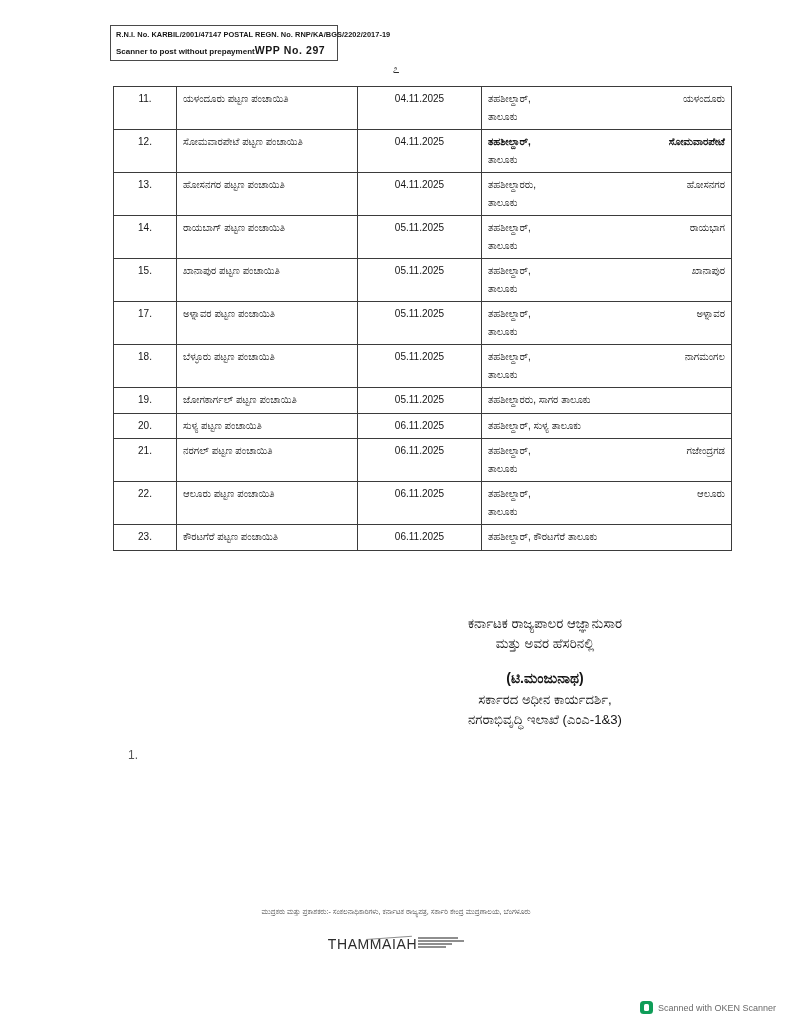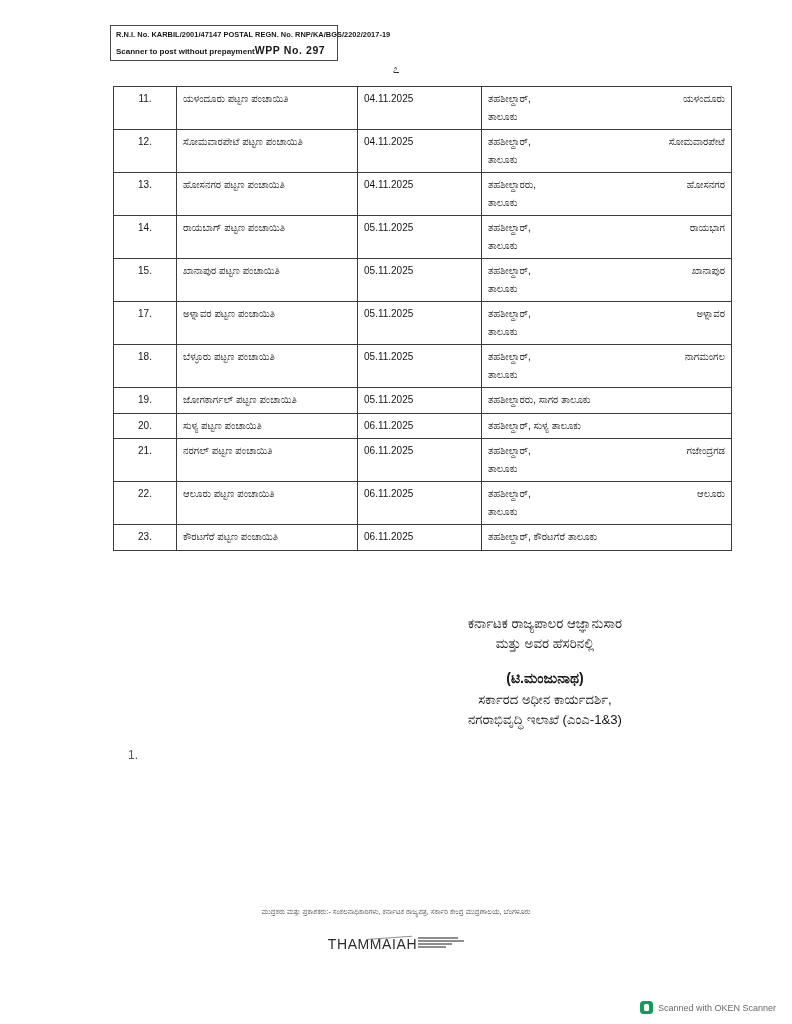--- a/index.html
+++ b/index.html
@@ -87,20 +87,21 @@
     vertical-align: middle;
     font-size: 11.5px;
     padding-top: 8px;
   }
   td.c-name {
     width: 168px;
     border-radius: 20px;
   }
   td.c-date {
     width: 111px;
+    text-align: center;
     vertical-align: top;
     padding-top: 4px;
     font-size: 12.6px;
   }
   td.c-off {
     width: 237px;
     text-align: justify;
     text-justify: inter-word;
     hyphens: none;
   }
@@ -261,21 +262,21 @@
           <td class="c-off">
             <span style="text-align: justify; text-align-last: justify;">ತಹಶೀಲ್ದಾರ್, ಯಳಂದೂರು</span>
             <span>ತಾಲೂಕು</span>
           </td>
         </tr>
         <tr>
           <td class="c-sl">12.</td>
           <td class="c-name">ಸೋಮವಾರಪೇಟೆ ಪಟ್ಟಣ ಪಂಚಾಯಿತಿ</td>
           <td class="c-date">04.11.2025</td>
           <td class="c-off">
-            <span style="text-align: justify; text-align-last: justify;">ತಹಶೀಲ್ದಾರ್, ಸೋಮವಾರಪೇಟೆ</span>
+            <span style="text-align: justify; text-align-last: justify; font-weight: bold;">ತಹಶೀಲ್ದಾರ್, ಸೋಮವಾರಪೇಟೆ</span>
             <span>ತಾಲೂಕು</span>
           </td>
         </tr>
         <tr>
           <td class="c-sl">13.</td>
           <td class="c-name">ಹೋಸನಗರ ಪಟ್ಟಣ ಪಂಚಾಯಿತಿ</td>
           <td class="c-date">04.11.2025</td>
           <td class="c-off">
             <span style="text-align: justify; text-align-last: justify;">ತಹಶೀಲ್ದಾರರು, ಹೋಸನಗರ</span>
             <span>ತಾಲೂಕು</span>

